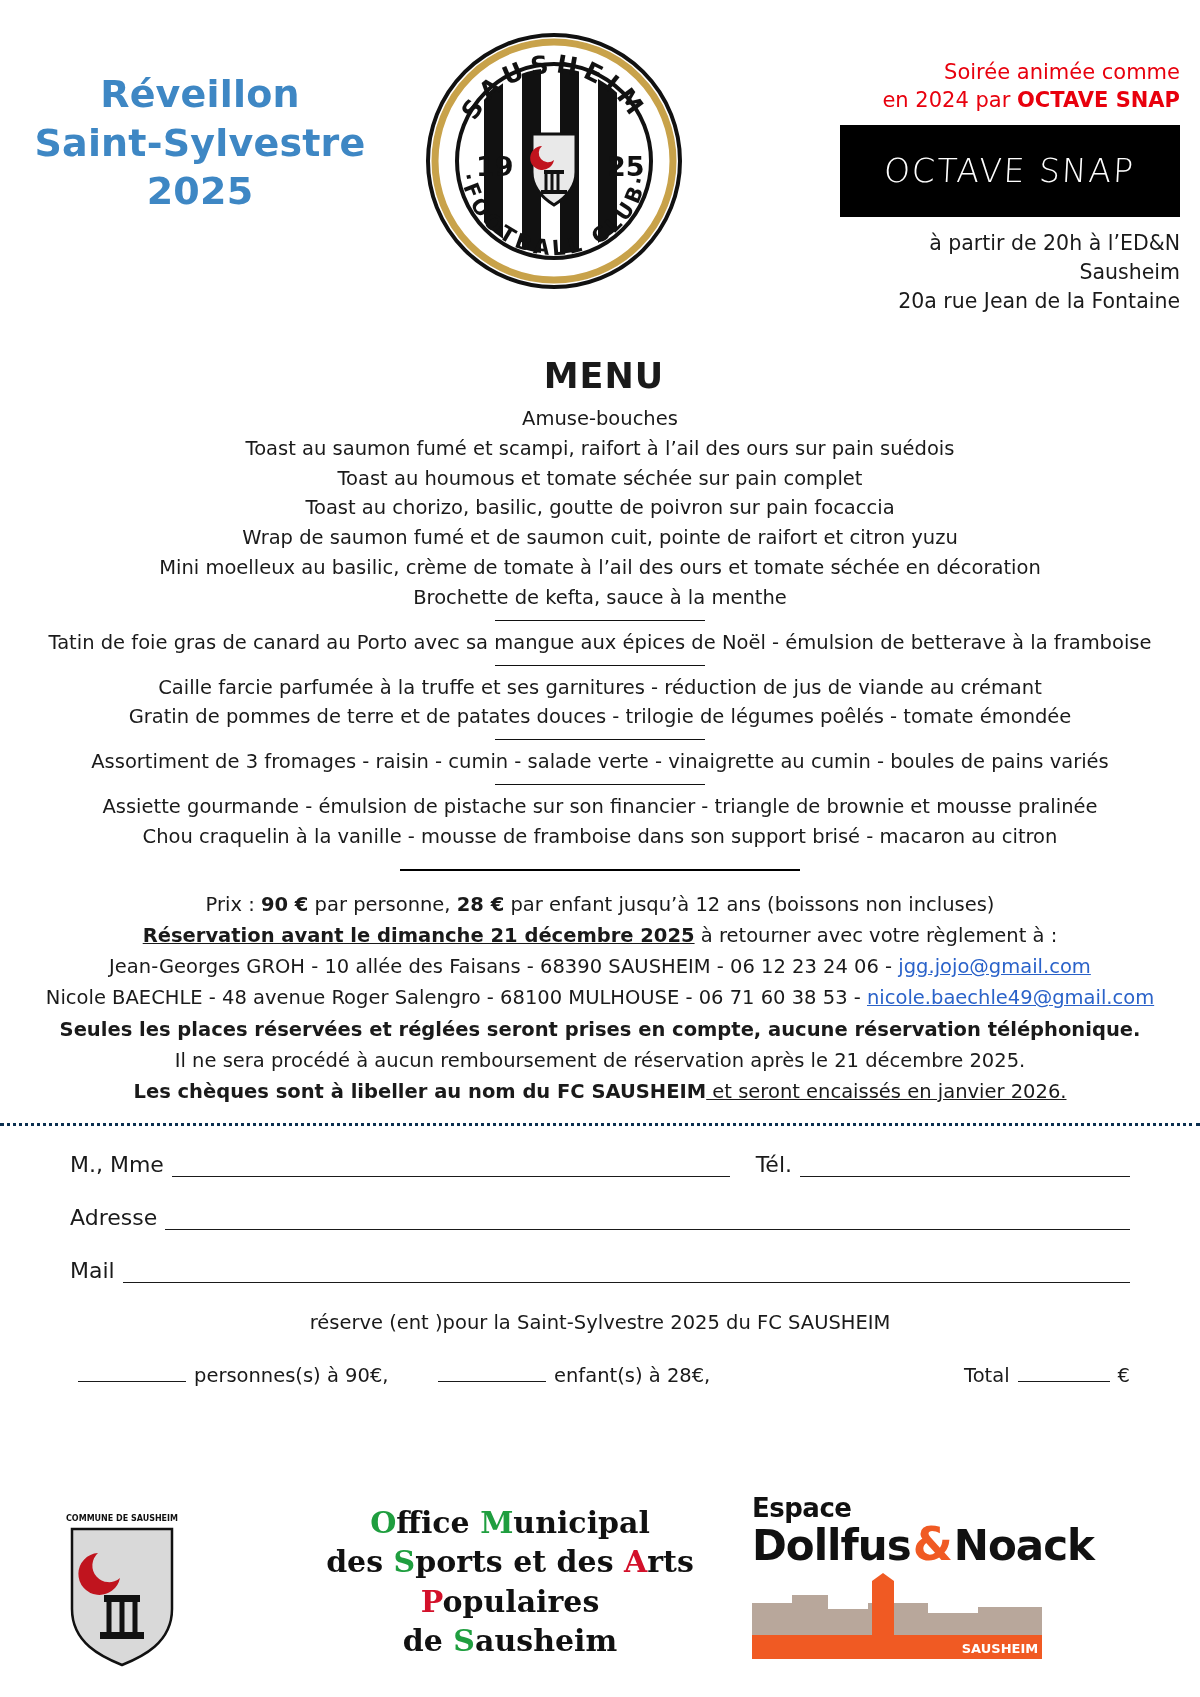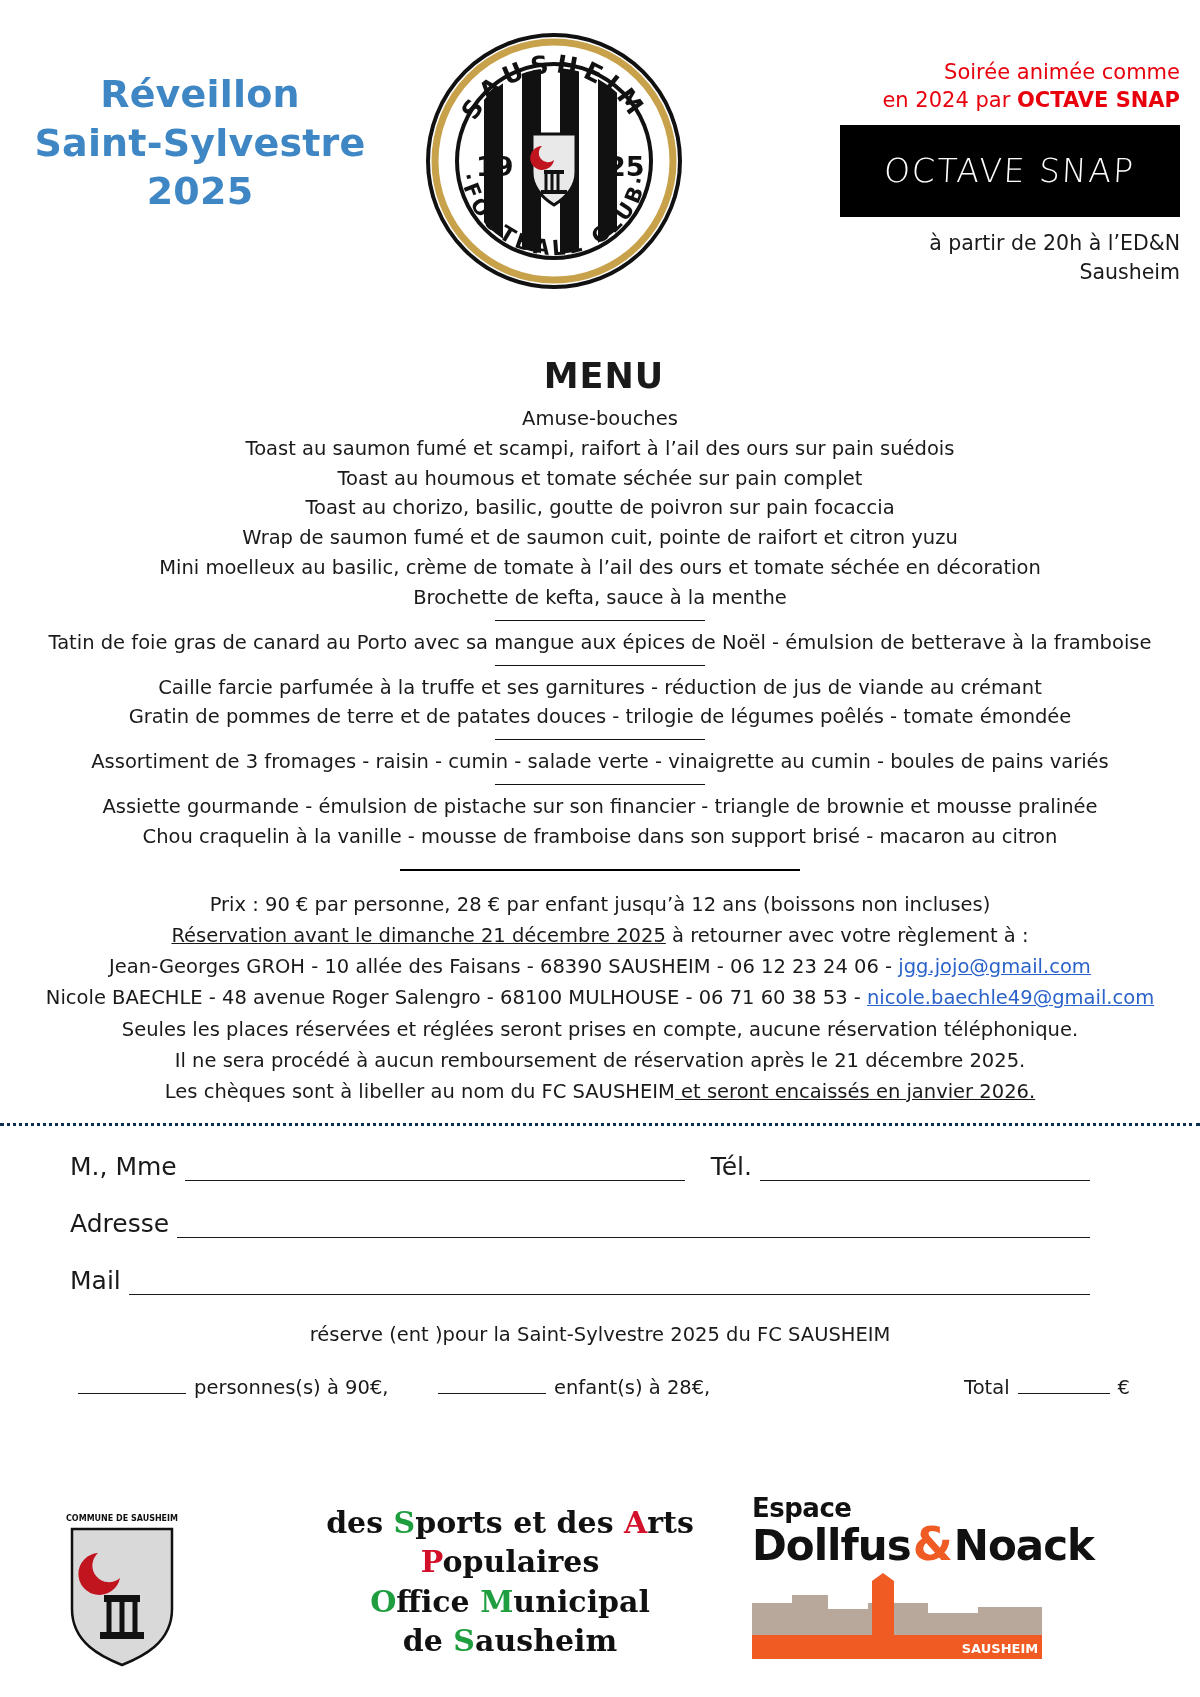--- a/index.html
+++ b/index.html
@@ -98,35 +98,35 @@
   }
   .sep.wide { width: 400px; border-top: 2.6px solid #000; margin: 17px auto 18px auto; }
 
   
   .info {
     text-align: center;
     font-size: 19.5px;
     line-height: 1.60;
     margin-top: 4px;
   }
-  .info b { font-weight: normal; }
+  .info b { font-weight: bold; }
   .u { text-decoration: underline; }
   .mail-link { color: #2a62c9; text-decoration: underline; }
 
   
   .cutline {
     border-top: 3px dotted #0b2f4f;
     margin: 16px 0 0 0;
     width: 100%;
   }
 
   
   .form {
-    padding: 26px 110px 0 70px;
-    font-size: 25px;
+    padding: 26px 70px 0 70px;
+    font-size: 22px;
   }
   .form-row { display: flex; align-items: flex-end; margin-bottom: 28px; }
   .form-label { white-space: nowrap; margin-right: 8px; }
   .rule { flex: 1 1 auto; border-bottom: 1.6px solid #1a1a1a; height: 17px; }
   .rule.short { flex: 0 0 330px; }
   .gap { width: 26px; }
   .reserve-line {
     text-align: center;
     font-size: 19.5px;
     margin: 6px 0 30px 0;
@@ -233,20 +233,21 @@
       <div class="soiree">
         <div>Soirée animée comme</div>
         <div><span>en 2024 par </span><b>OCTAVE SNAP</b></div>
       </div>
       <div class="octave-box">
         <span>OCTAVE SNAP</span>
       </div>
       <div class="venue">
         <div>à partir de 20h à l’ED&amp;N</div>
         <div>Sausheim</div>
+        <div>20a rue Jean de la Fontaine</div>
       </div>
     </div>
   </div>
 
   <div class="menu-title">MENU</div>
 
   <div class="menu-lines">
     <div class="line">Amuse-bouches</div>
     <div class="line">Toast au saumon fumé et scampi, raifort à l’ail des ours sur pain suédois</div>
     <div class="line">Toast au houmous et tomate séchée sur pain complet</div>
@@ -335,22 +336,22 @@
         <text x="70" y="12" text-anchor="middle" font-family="DejaVu Sans, sans-serif" font-size="8" font-weight="bold" fill="#111">COMMUNE DE SAUSHEIM</text>
         <path d="M20 20 h100 v80 c0 34 -30 48 -50 56 c-20 -8 -50 -22 -50 -56 z" fill="#d9d9d9" stroke="#111" stroke-width="2.5"></path>
         <path d="M46 44 a21 21 0 1 0 22 25 a16 16 0 1 1 -22 -25 z" fill="#c0141e"></path>
         <rect x="52" y="86" width="36" height="7" fill="#111"></rect>
         <path d="M57 93 l0 30 M70 93 l0 30 M83 93 l0 30" stroke="#111" stroke-width="5"></path>
         <rect x="48" y="123" width="44" height="7" fill="#111"></rect>
       </svg>
     </div>
 
     <div class="oms">
+      <div><span class="g">O</span>ffice <span class="g">M</span>unicipal</div>
       <div>des <span class="g">S</span>ports et des <span class="r">A</span>rts <span class="r">P</span>opulaires</div>
-      <div><span class="g">O</span>ffice <span class="g">M</span>unicipal</div>
       <div>de <span class="g">S</span>ausheim</div>
     </div>
 
     <div class="edn">
       <div class="edn-top">
         <div class="edn-espace">Espace</div>
         <div class="edn-dn">
           <span>Dollfus</span>
           <span class="edn-amp">&amp;</span>
           <span>Noack</span>

